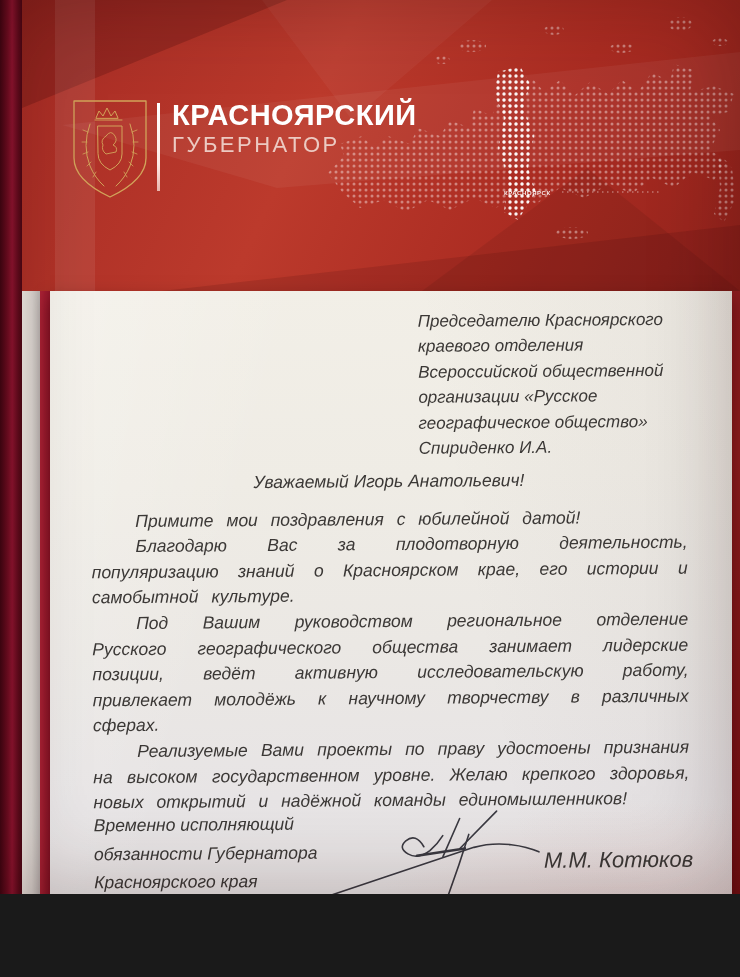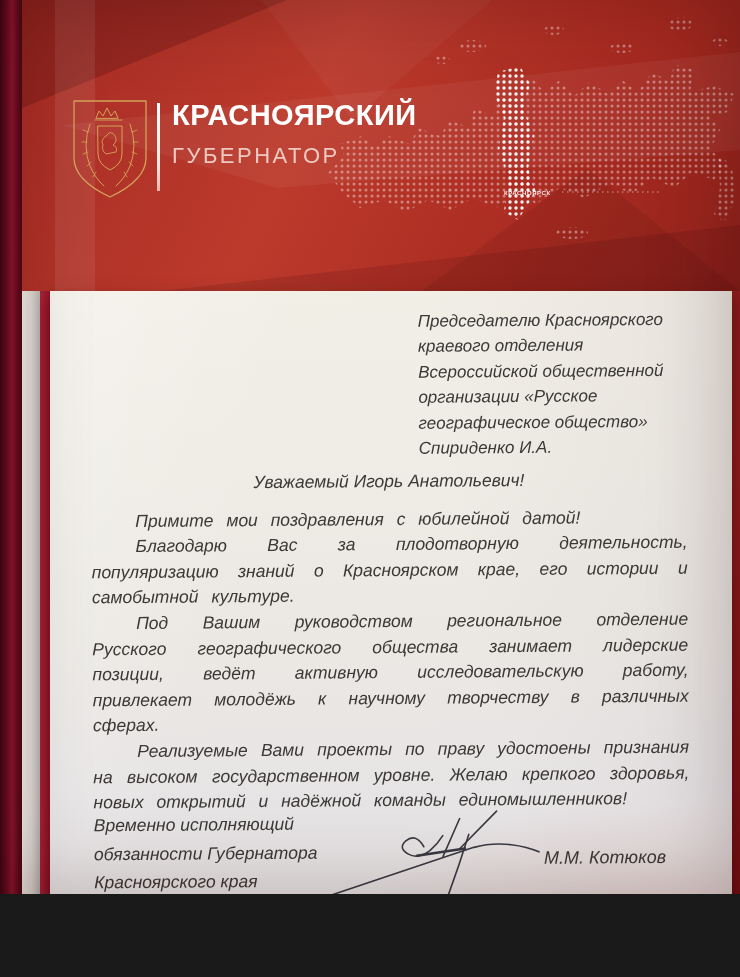--- a/index.html
+++ b/index.html
@@ -28,21 +28,21 @@
     overflow:hidden;
   }
   .facets{position:absolute;left:0;top:0;}
   .coat{position:absolute;left:48px;top:98px;}
   .lh-divider{
     position:absolute;left:135px;top:103px;width:3px;height:88px;
     background:linear-gradient(180deg,#ffffff 0%,#ffe9e4 70%,#e8b4ab 100%);
   }
   .title-block{position:absolute;left:150px;top:99px;color:#ffffff;}
   .region-line{font-size:29px;font-weight:bold;line-height:33px;letter-spacing:.5px;}
-  .office-title{margin-top:11px;font-size:22px;font-weight:400;letter-spacing:2.5px;color:#eccac2;}
+  .office-title{font-size:22px;font-weight:400;letter-spacing:2.5px;color:#eccac2;}
   .map{position:absolute;left:300px;top:8px;}
   
   .paper{
     position:absolute;left:50px;top:291px;width:682px;height:637px;
     background:linear-gradient(178deg,#f2efe7 0%,#efece5 30%,#ebe8e4 55%,#e7e4e5 78%,#eae7e7 100%);
     box-shadow:0 8px 16px rgba(50,0,5,.5);
   }
   .paper .sheen{
     position:absolute;inset:0;pointer-events:none;
     background:
@@ -53,21 +53,21 @@
   .letter-content{
     position:absolute;inset:0;color:#3b3836;
     font-style:italic;transform:rotate(-0.45deg);
   }
   .recipient{position:absolute;left:370px;top:18px;width:300px;font-size:17px;line-height:25.4px;}
   .letter-body{position:absolute;left:42px;top:178px;width:596px;font-size:17.5px;line-height:25.6px;}
   .salutation{text-align:center;margin:0 0 12px 0;}
   .letter-body p{margin:0;text-indent:44px;text-align:justify;word-spacing:8px;}
   .sig-block{position:absolute;left:42px;top:518px;width:596px;height:120px;font-size:17.5px;}
   .sig-line{line-height:28.5px;}
-  .sig-name{position:absolute;left:450px;top:40px;font-size:18px;white-space:nowrap;}
+  .sig-name{position:absolute;left:450px;top:40px;font-size:22px;white-space:nowrap;}
   .autograph{position:absolute;left:212px;top:514px;}
   
   .paper-edge{
     position:absolute;left:58px;top:928px;width:682px;height:5px;
     background:linear-gradient(90deg,#e3aba4 0%,#eebcb4 40%,#d99a93 100%);
   }
   .folder-bottom{
     position:absolute;left:58px;top:933px;width:682px;height:44px;
     background:linear-gradient(100deg,#a82422 0%,#b23029 28%,#901b1c 62%,#7a1115 100%);
   }

